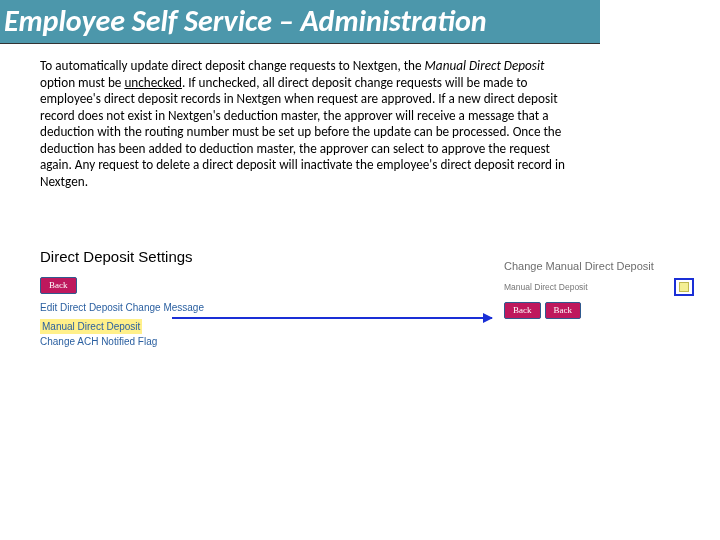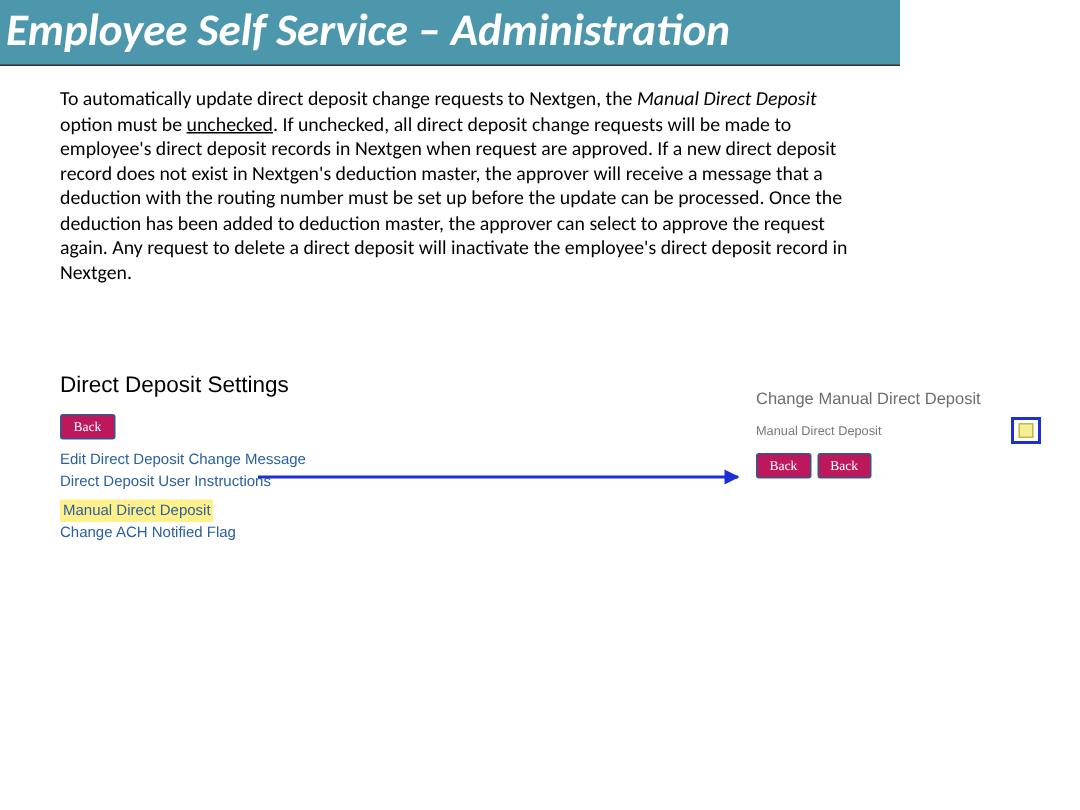--- a/index.html
+++ b/index.html
@@ -141,21 +141,20 @@
     <span>To automatically update direct deposit change requests to Nextgen, the </span><span class="mdd">Manual Direct Deposit</span><span> option must be </span><span class="under">unchecked</span><span>. If unchecked, all direct deposit change requests will be made to employee's direct deposit records in Nextgen when request are approved.  If a new direct deposit record does not exist in Nextgen's deduction master, the approver will receive a message that a deduction with the routing number must be set up before the update can be processed.  Once the deduction has been added to deduction master, the approver can select to approve the request again. Any request to delete a direct deposit will inactivate the employee's direct deposit record in Nextgen.</span>
   </div>
 
   <div class="screens">
 
     <div class="panel-left">
       <div class="panel-title">Direct Deposit Settings</div>
       <span class="btn">Back</span>
       <div class="links">
         <div class="link">Edit Direct Deposit Change Message</div>
-        <div class="link">Direct Deposit User Instructions</div>
         <div><span class="link hl">Manual Direct Deposit</span></div>
         <div class="link">Change ACH Notified Flag</div>
       </div>
     </div>
 
     <div class="arrow"></div>
 
     <div class="panel-right">
       <div class="panel-title-sm">Change Manual Direct Deposit</div>
       <div class="field-row">

